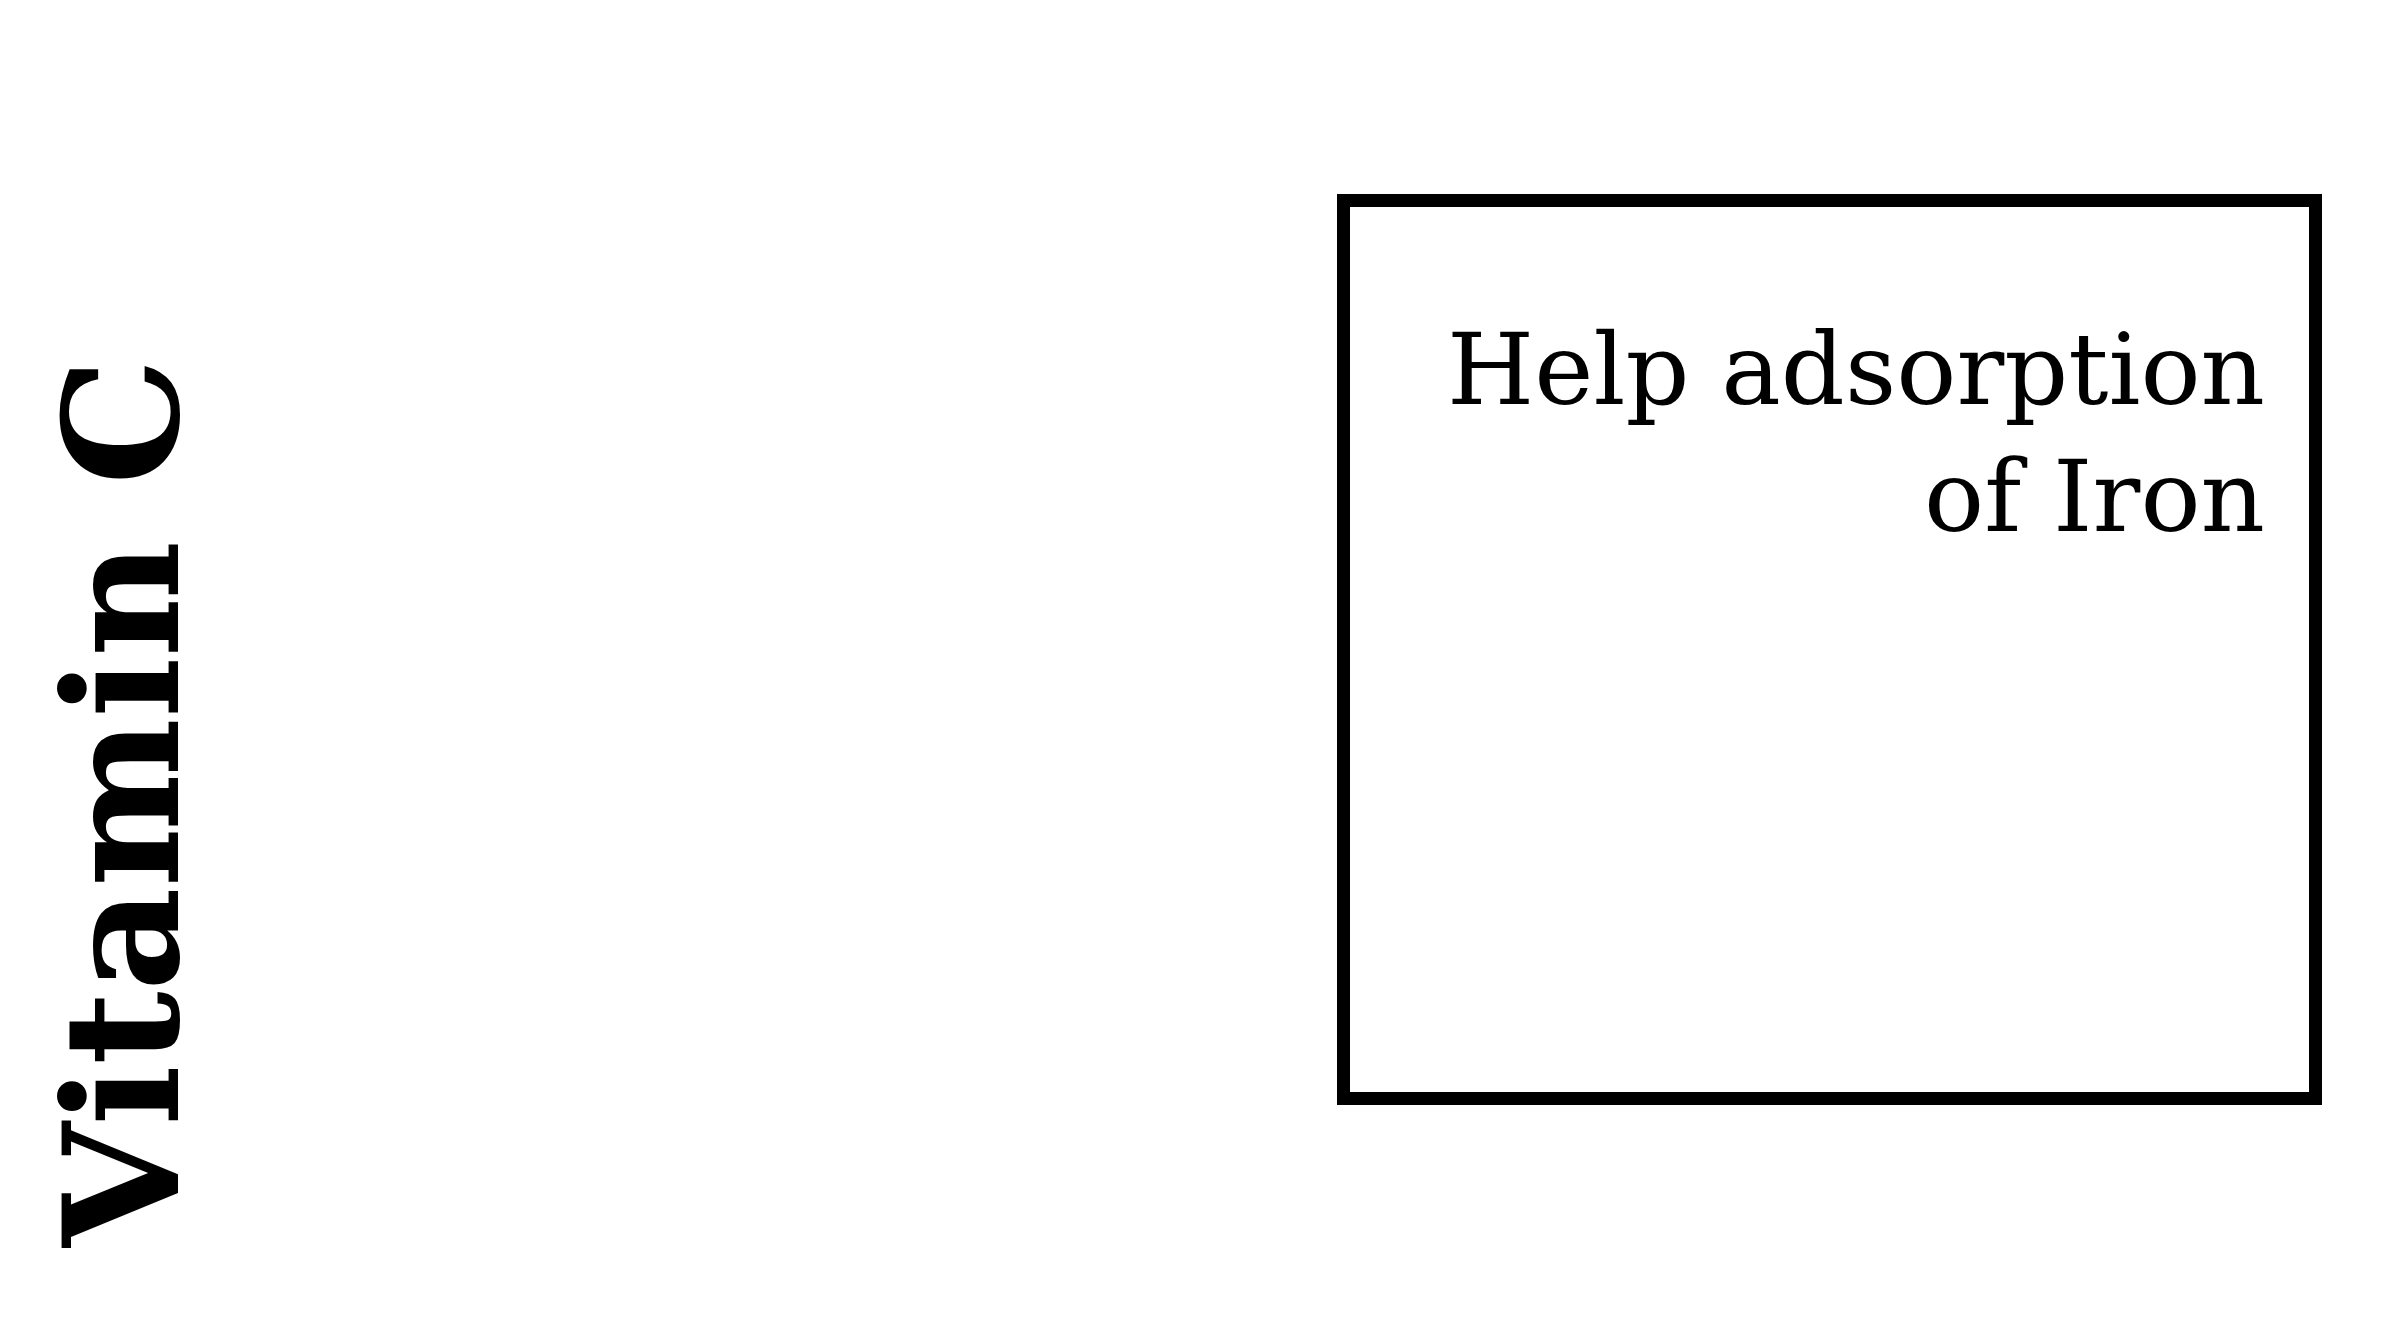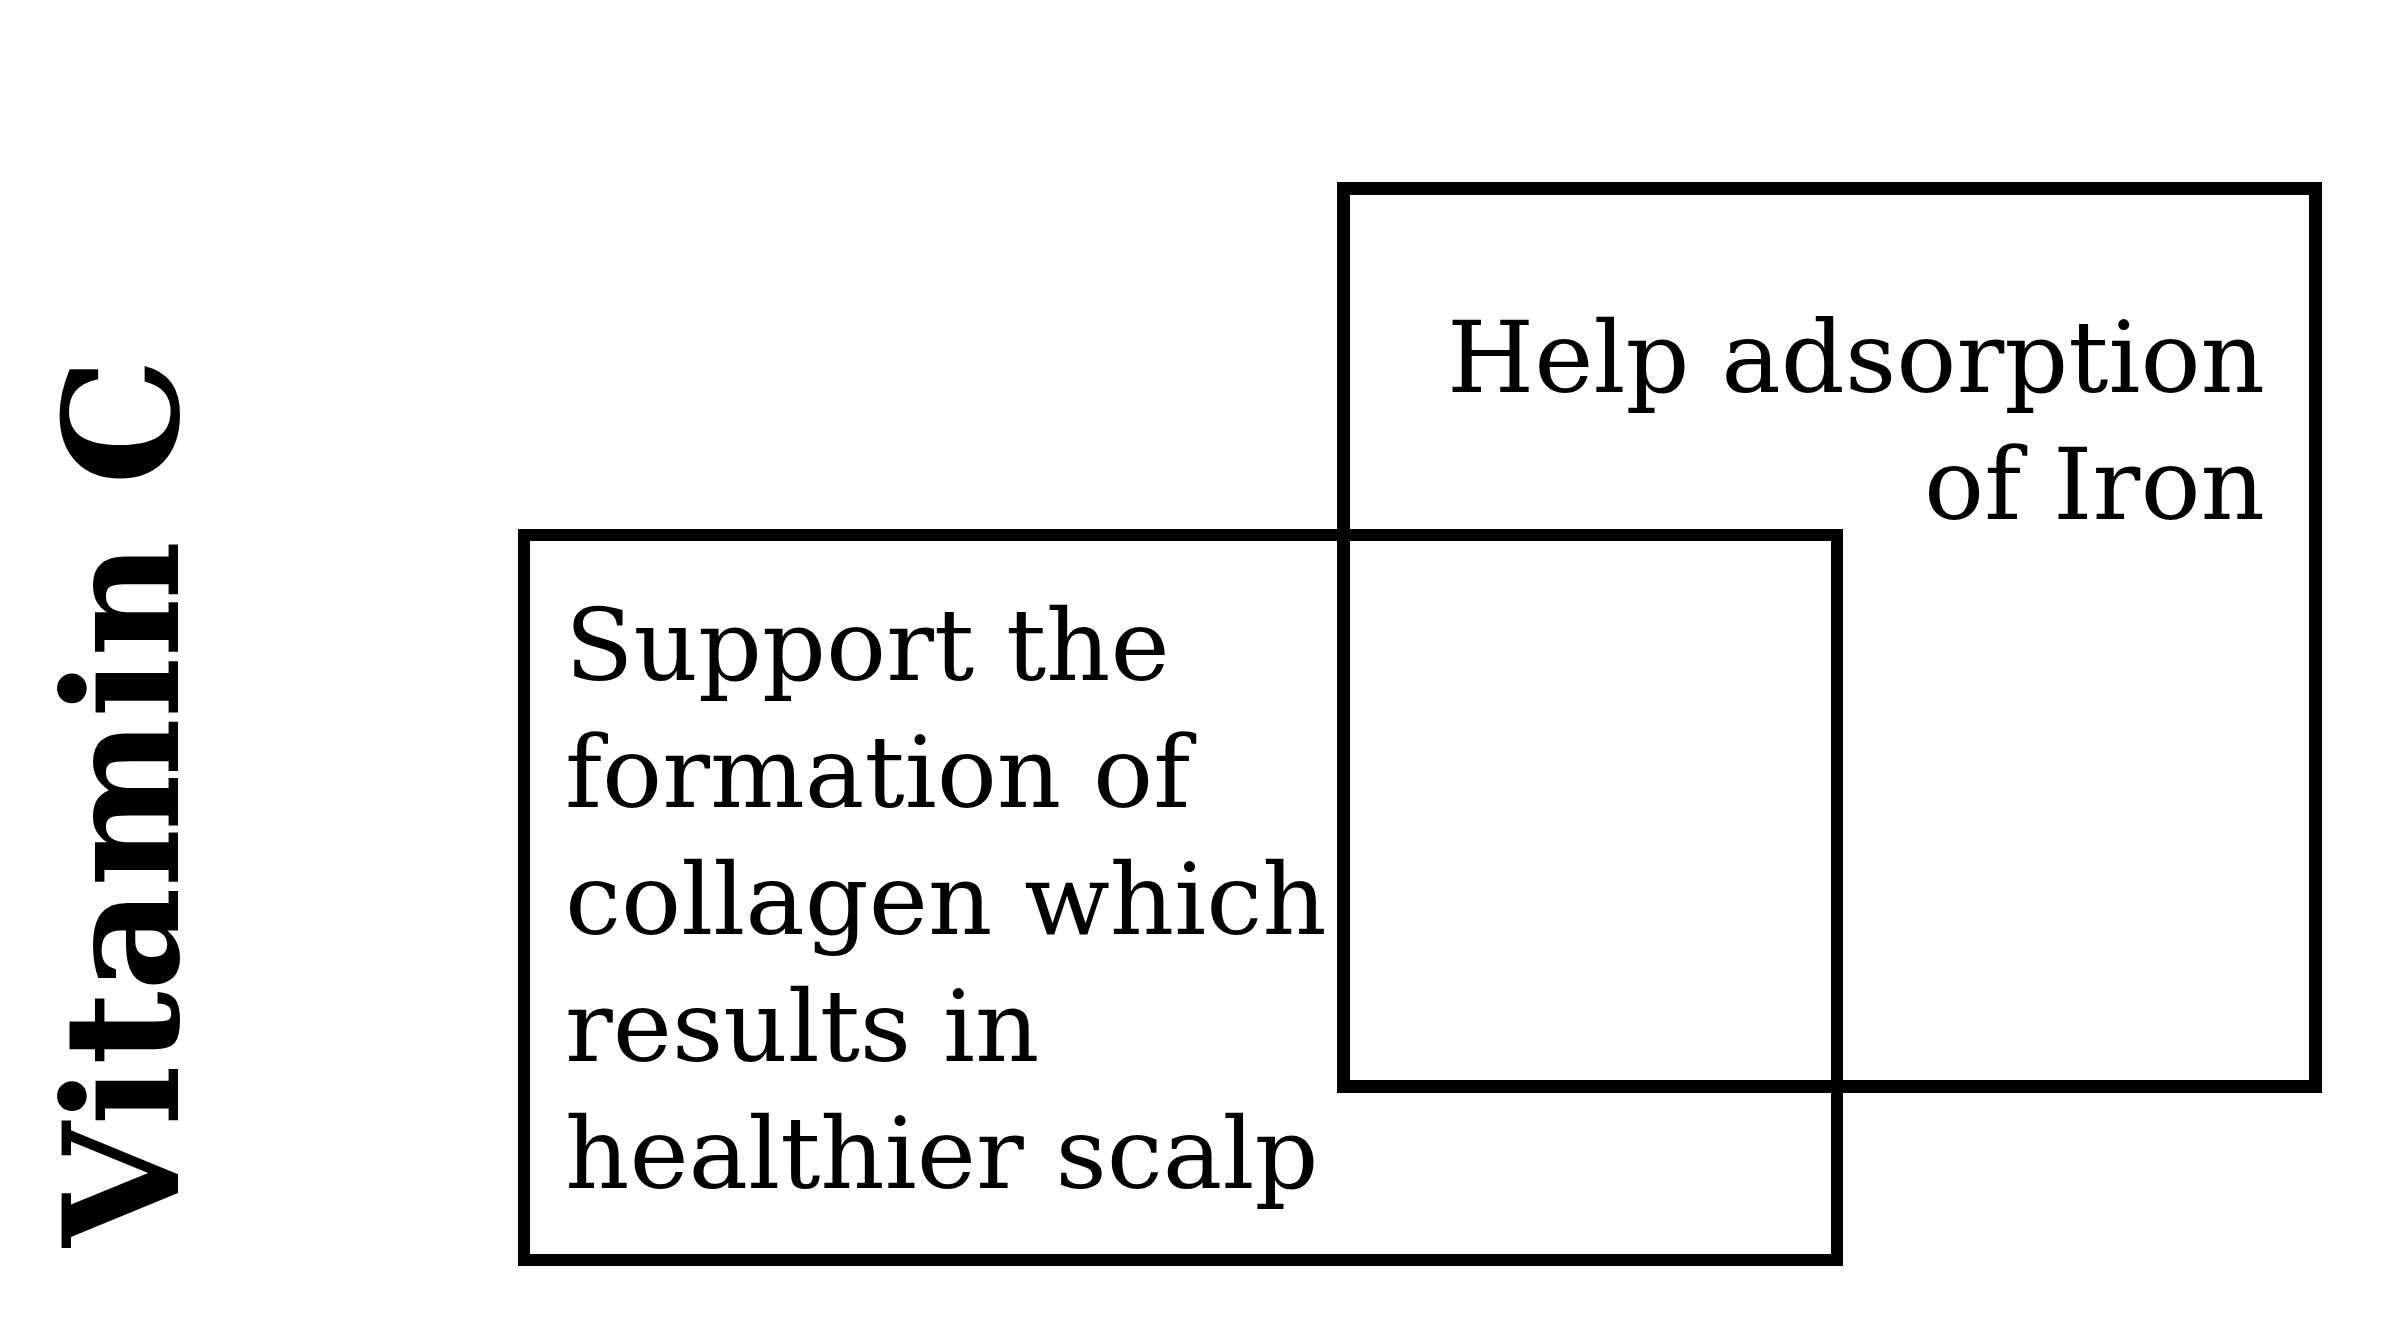--- a/index.html
+++ b/index.html
@@ -33,20 +33,21 @@
     line-height:176px;
     text-align:center;
     white-space:pre;
     color:var(--ink);
   }
   .benefit-box{
     position:absolute;
     box-sizing:border-box;
     background:transparent;
     border:13px solid var(--ink);
+    margin-top:12px;
   }
   .box-iron{
     left:1337px;
     top:182px;
     width:985px;
     height:911px;
     border-width:13px;
   }
   .box-collagen{
     left:518px;
@@ -78,21 +79,14 @@
 
 <div class="canvas">
 
   <div class="vertical-label">Vitamin C</div>
 
   <div class="benefit-box box-iron">
     <div class="box-text">Help adsorption
 of Iron</div>
   </div>
 
-  <div class="benefit-box box-collagen">
-    <div class="box-text">Support the
-formation of
-collagen which
-results in
-healthier scalp</div>
-  </div>
 
 </div>
 
 </body></html>

